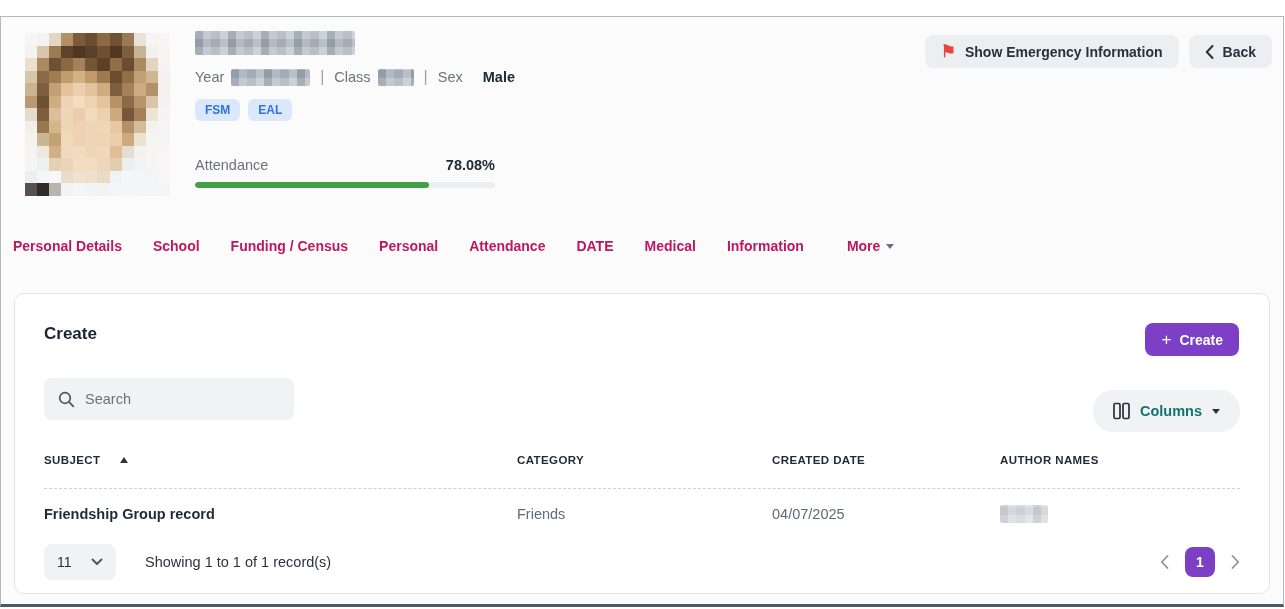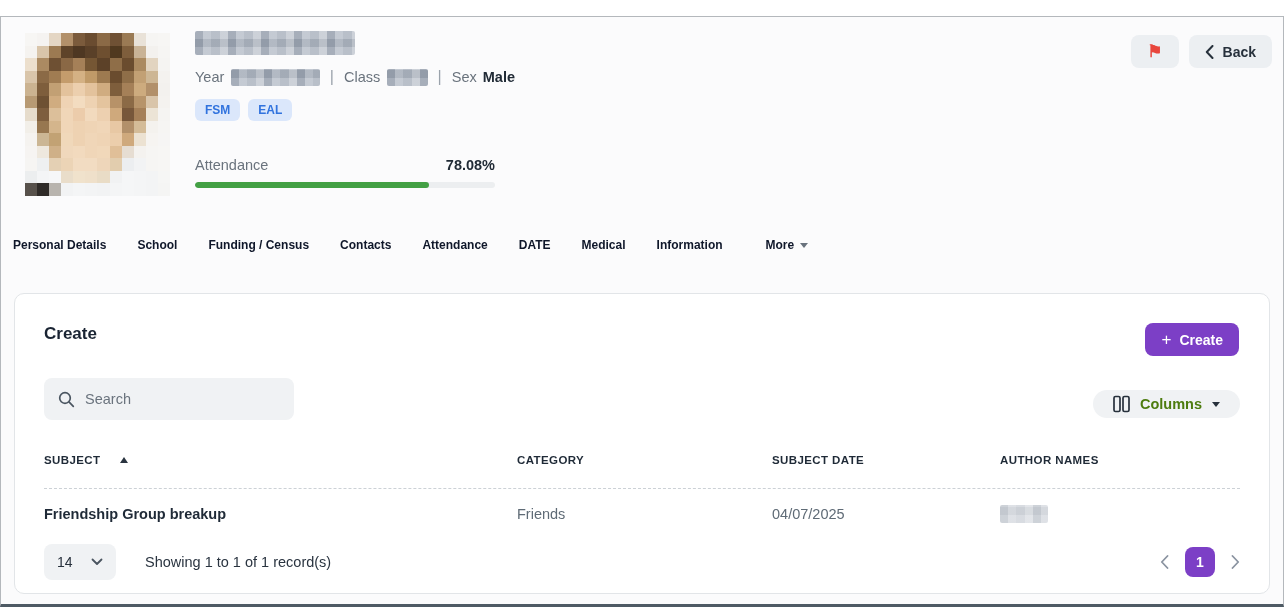--- a/index.html
+++ b/index.html
@@ -14,62 +14,62 @@
 
   .hinfo { position:absolute; left:194px; top:14px; width:320px; }
   .redacted { background-image:
       repeating-linear-gradient(90deg, rgba(110,122,140,.38) 0 8px, rgba(190,197,207,.42) 8px 16px, rgba(148,158,172,.30) 16px 25px, rgba(210,214,220,.40) 25px 33px),
       repeating-linear-gradient(0deg, #c9ced6 0 8px, #aab1bb 8px 16px);
     border-radius:2px; }
   .name-redacted { width:160px; height:24px; }
   .meta-row { margin-top:13px; display:flex; align-items:center; font-size:14.5px; color:#6a737d; white-space:nowrap; }
   .meta-row .val-redacted { display:inline-block; height:17px; margin-left:7px; }
   .meta-sep { margin:0 10px; color:#9aa2ab; font-size:16px; }
-  .sex-val { font-weight:bold; color:#212b36; margin-left:6px; }
+  .sex-val { font-weight:bold; color:#212b36; margin-left:20px; }
   .badges { margin-top:13px; display:flex; gap:8px; }
   .badge { background:#dbe7fb; color:#3173de; font-size:12px; font-weight:bold;
     padding:4px 10px; border-radius:6px; }
   .attendance { margin-top:36px; width:300px; }
   .att-line { display:flex; justify-content:space-between; align-items:baseline; font-size:14.5px; }
   .att-label { color:#6a737d; }
   .att-value { font-weight:bold; color:#212b36; }
   .att-track { margin-top:9px; width:300px; height:6px; background:#eceef0; border-radius:3px; overflow:hidden; }
   .att-fill { height:100%; background:#43a044; border-radius:3px; }
 
   .hactions { position:absolute; right:11px; top:18px; display:flex; gap:10px; }
   .btn-gray { display:flex; align-items:center; gap:9px; background:#eceff2; border:none;
     border-radius:8px; padding:0 16px; height:33px; font-family:inherit;
     font-size:14px; font-weight:bold; color:#27313c; cursor:pointer; }
   .flag { color:#e8463d; font-size:17px; line-height:1; }
 
   
   .tabs { position:absolute; left:12px; top:221px; display:flex; gap:31px; align-items:center; }
-  .tab { font-size:12px; font-weight:bold; color:#0f172a; cursor:pointer; white-space:nowrap; }
+  .tab { font-size:14px; font-weight:bold; color:#be185d; cursor:pointer; white-space:nowrap; }
   .tab-more { display:flex; align-items:center; gap:6px; margin-left:12px; }
   .caret-down { width:0; height:0; border-left:4px solid transparent; border-right:4px solid transparent;
     border-top:5px solid #69727d; display:inline-block; }
 
   
   .card { position:absolute; left:13px; right:13px; top:276px; height:301px;
     background:#ffffff; border:1px solid #e2e5e8; border-radius:10px; }
   .card-title { position:absolute; left:29px; top:30px; font-size:17px; font-weight:bold; color:#1a2433; }
   .btn-create { position:absolute; right:30px; top:29px; height:33px; padding:0 16px;
     background:#7c3fc6; color:#ffffff; border:none; border-radius:8px; font-family:inherit;
     font-size:14px; font-weight:bold; display:flex; align-items:center; gap:8px; cursor:pointer; }
   .plus { font-size:17px; font-weight:normal; line-height:1; }
 
   .search-wrap { position:absolute; left:29px; top:84px; width:250px; height:42px;
     background:#f0f2f4; border-radius:8px; display:flex; align-items:center; padding:0 14px; gap:10px; }
   .search-wrap input { border:none; background:transparent; outline:none; font-family:inherit;
     font-size:14.5px; color:#27313c; width:100%; }
   .search-wrap input::placeholder { color:#6a737d; opacity:1; }
 
   .toolbar-right { position:absolute; right:29px; top:96px; display:flex; gap:16px; }
-  .btn-tool { height:28px; padding:0 20px; background:#f0f2f4; border:none; border-radius:20px;
-    font-family:inherit; font-size:14.5px; font-weight:bold; color:#4d7c0f;
+  .btn-tool { height:42px; padding:0 20px; background:#f0f2f4; border:none; border-radius:20px;
+    font-family:inherit; font-size:14.5px; font-weight:bold; color:#0f766e;
     display:flex; align-items:center; gap:10px; cursor:pointer; }
 
   .thead, .trow { position:absolute; left:29px; right:29px; display:grid;
     grid-template-columns:473px 255px 228px 1fr; align-items:center; }
   .thead { top:160px; }
   .th { font-size:11.5px; font-weight:bold; color:#1f2a37; letter-spacing:.4px; display:flex; align-items:center; gap:20px; }
   .sort-asc { width:0; height:0; border-left:4px solid transparent; border-right:4px solid transparent;
     border-bottom:6px solid #2a3440; display:inline-block; }
   .tdivider { position:absolute; left:29px; right:29px; top:194px; border-top:1px dashed #ccd1d6; }
   .trow { top:206px; height:28px; }
@@ -277,36 +277,37 @@
       </div>
       <div class="att-track">
         <div class="att-fill" style="width: 78.08%;"></div>
       </div>
     </div>
   </div>
 
   <div class="hactions">
     <button class="btn-gray">
       <span class="flag">⚑</span>
+      <span>Show Emergency Information</span>
     </button>
     <button class="btn-gray">
       <span>
         <svg width="9" height="14" viewBox="0 0 9 14">
             <path d="M7.5 1 L1.8 7 L7.5 13" fill="none" stroke="#27313c" stroke-width="2" stroke-linecap="round" stroke-linejoin="round"></path>
           </svg>
       </span>
       <span>Back</span>
     </button>
   </div>
 
   <div class="tabs">
     <span class="tab">Personal Details</span>
     <span class="tab">School</span>
     <span class="tab">Funding / Census</span>
-    <span class="tab">Contacts</span>
+    <span class="tab">Personal</span>
     <span class="tab">Attendance</span>
     <span class="tab">DATE</span>
     <span class="tab">Medical</span>
     <span class="tab">Information</span>
     <span class="tab tab-more">
       <span>More</span>
       <span class="caret-down"></span>
     </span>
   </div>
 
@@ -343,41 +344,41 @@
 
     <div class="thead">
       <div class="th">
         <span>SUBJECT</span>
         <span class="sort-asc"></span>
       </div>
       <div class="th">
         <span>CATEGORY</span>
       </div>
       <div class="th">
-        <span>SUBJECT DATE</span>
+        <span>CREATED DATE</span>
       </div>
       <div class="th">
         <span>AUTHOR NAMES</span>
       </div>
     </div>
 
     <div class="tdivider"></div>
 
     <div class="trow">
-      <div class="td-subject">Friendship Group breakup</div>
+      <div class="td-subject">Friendship Group record</div>
       <div class="td">Friends</div>
       <div class="td">04/07/2025</div>
       <div>
         <div class="redacted author-redacted"></div>
       </div>
     </div>
 
     <div class="pager">
       <div class="page-size">
-        <span>14</span>
+        <span>11</span>
         <span>
           <svg width="12" height="8" viewBox="0 0 12 8">
               <path d="M1.5 1.5 L6 6 L10.5 1.5" fill="none" stroke="#4a5560" stroke-width="1.8" stroke-linecap="round" stroke-linejoin="round"></path>
             </svg>
         </span>
       </div>
       <div class="pager-summary">Showing 1 to 1 of 1 record(s)</div>
       <div class="pager-right">
         <span class="chev">
           <svg width="9" height="14" viewBox="0 0 9 14">

